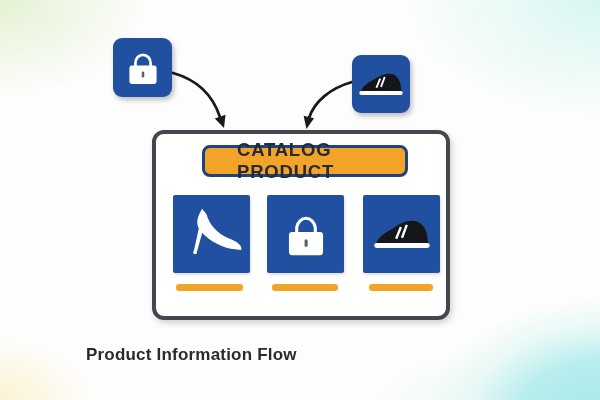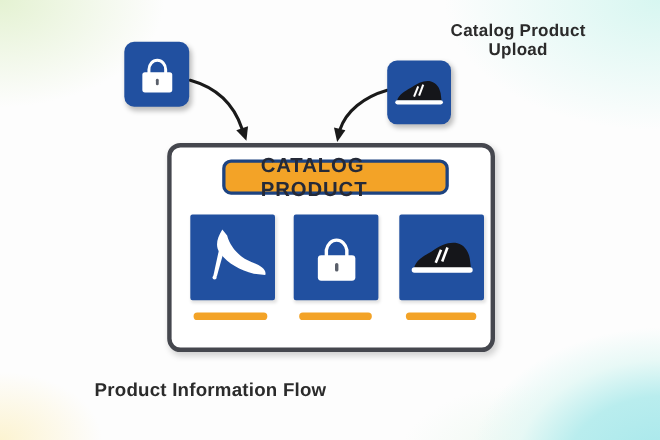--- a/index.html
+++ b/index.html
@@ -95,21 +95,20 @@
 
   <div class="upload-tile tile-shoe-upload">
     <svg width="50" height="50" viewBox="0 0 60 60">
       <path d="M6 39 C 8 32 14 29 21 25 C 29 19.5 36 16.5 43 18 C 49 19.5 52.5 25 53.5 31 L 54.5 39 Z" fill="#15161A"></path>
       <path d="M29 23.5 L 24.5 34.5" stroke="#ffffff" stroke-width="2.2"></path>
       <path d="M34.5 21.5 L 30 33.5" stroke="#ffffff" stroke-width="2.2"></path>
       <rect x="4" y="38.5" width="52" height="4.6" rx="2.3" fill="#ffffff"></rect>
     </svg>
   </div>
 
-  <div class="caption caption-upload">Catalog Product Upload</div>
   <div class="caption caption-bottom">Product Information Flow</div>
 
   <div class="main-box">
 
     <div class="banner">CATALOG PRODUCT</div>
 
     <div class="product-tile pt-1">
       <svg width="66" height="66" viewBox="0 0 60 60">
         <path d="M21 7 C 16 15 15.5 21 18.5 25.5 C 24 34 35 40.5 47 43.5 L 56.5 44.5 C 58 40 52 36.5 45.5 34 C 35 30 27.5 21.5 25 12 Z" fill="#ffffff"></path>
         <path d="M18.2 24 L 13.5 45.5 L 16.4 46 L 21.5 27.5 Z" fill="#ffffff"></path>

